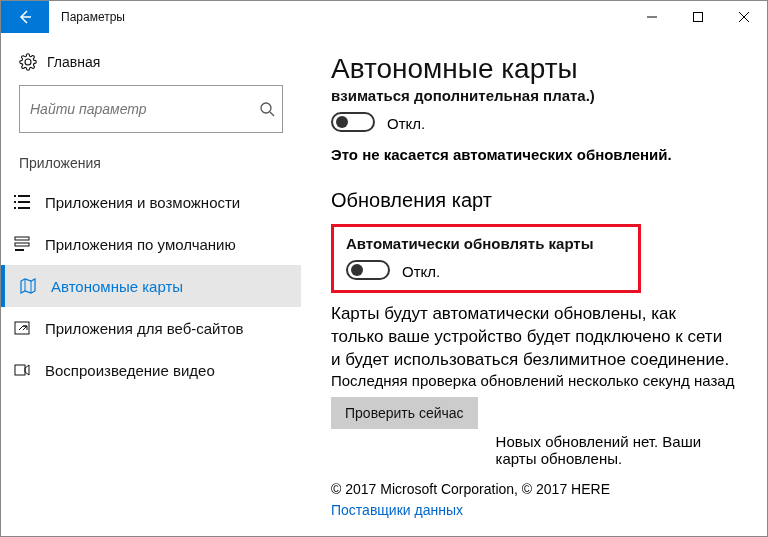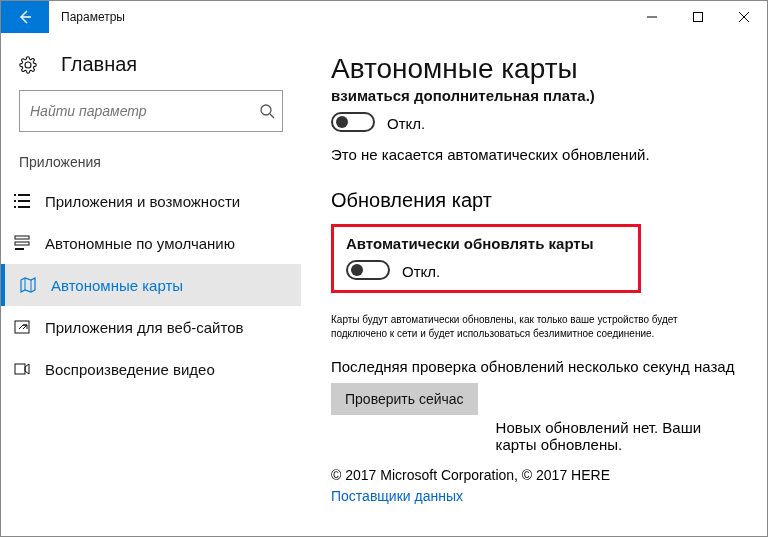--- a/index.html
+++ b/index.html
@@ -4,41 +4,41 @@
 <style>
   * { box-sizing: border-box; margin: 0; padding: 0; font-family: "Segoe UI", Tahoma, sans-serif; }
   body { background: #fff; width: 768px; height: 537px; overflow: hidden; border: 1px solid #888; position: relative; }
   .titlebar { height: 32px; display: flex; align-items: stretch; background: #fff; }
   .back-btn { width: 48px; background: #0078d7; display: flex; align-items: center; justify-content: center; color: #fff; }
   .title-label { flex: 1; display: flex; align-items: center; padding-left: 12px; font-size: 12px; color: #111; }
   .win-controls { display: flex; }
   .win-btn { width: 46px; display: flex; align-items: center; justify-content: center; color: #111; font-size: 12px; }
   .body { display: flex; height: calc(100% - 32px); }
   .sidebar { width: 300px; padding: 14px 0 0 0; }
-  .home-row { display: flex; align-items: center; gap: 24px; padding: 6px 18px 14px 18px; font-size: 20px; color: #111; }
+  .home-row { display: flex; align-items: center; gap: 10px; padding: 6px 18px 14px 18px; font-size: 14px; color: #111; }
   .search-wrap { margin: 0 18px 22px 18px; position: relative; }
-  .search-input { width: 100%; height: 42px; border: 1px solid #999; padding: 0 34px 0 10px; font-size: 14px; font-style: italic; color: #666; background: #fff; }
+  .search-input { width: 100%; height: 48px; border: 1px solid #999; padding: 0 34px 0 10px; font-size: 14px; font-style: italic; color: #666; background: #fff; }
   .search-icon { position: absolute; right: 8px; top: 50%; transform: translateY(-50%); color: #555; }
   .section-label { padding: 0 18px 10px 18px; font-size: 14px; color: #444; }
   .nav-item { display: flex; align-items: center; gap: 14px; padding: 12px 12px; font-size: 15px; color: #111; cursor: default; }
   .nav-item.active { color: #0078d7; background: #e6e6e6; border-left: 4px solid #0078d7; padding-left: 14px; }
   .nav-icon { width: 18px; height: 18px; display: flex; align-items: center; justify-content: center; color: inherit; }
   .content { flex: 1; padding: 20px 30px 0 30px; overflow: hidden; }
   h1 { font-weight: 300; font-size: 28px; color: #111; margin-bottom: 2px; }
   .desc { font-size: 15px; color: #111; margin-bottom: 8px; font-weight: bold; }
   .toggle-row { display: flex; align-items: flex-end; gap: 12px; margin-bottom: 14px; }
   .toggle { width: 44px; height: 20px; border: 2px solid #333; border-radius: 12px; position: relative; background: #fff; }
   .toggle-knob { width: 12px; height: 12px; background: #333; border-radius: 50%; position: absolute; top: 2px; left: 3px; }
   .toggle-label { font-size: 15px; }
-  .note { font-size: 15px; margin-bottom: 26px; }
+  .note { font-size: 15px; margin-bottom: 26px; font-weight: bold; }
   h2 { font-weight: 400; font-size: 20px; margin-bottom: 12px; }
-  .highlight-box { border: 3px solid #e81123; padding: 8px 12px 10px 12px; margin-bottom: 20px; width: 310px; }
+  .highlight-box { border: 3px solid #e81123; padding: 8px 12px 10px 12px; margin-bottom: 10px; width: 310px; }
   .highlight-box .desc { margin-bottom: 8px; }
   .highlight-box .toggle-row { margin-bottom: 0; }
-  .long-note { font-size: 10px; line-height: 1.35; margin-bottom: 18px; max-width: 400px; }
+  .long-note { font-size: 17px; line-height: 1.35; max-width: 400px; }
   .last-check { font-size: 15px; margin-bottom: 8px; }
   .check-row { display: flex; align-items: flex-start; gap: 18px; margin-bottom: 14px; }
   .check-btn { background: #ccc; border: none; padding: 8px 14px; font-size: 14px; color: #111; }
   .check-status { font-size: 15px; flex: 1; margin-top: 36px; }
   .copyright { font-size: 14px; margin-bottom: 4px; }
   .link { color: #0066cc; font-size: 14px; }
   svg { display: block; }
 </style>
 </head>
 <body>
@@ -106,21 +106,21 @@
       <span>Приложения и возможности</span>
     </div>
     <div class="nav-item">
       <span class="nav-icon">
           <svg width="16" height="16" viewBox="0 0 16 16">
             <rect x="1" y="1" width="14" height="3" stroke="#111" fill="none"></rect>
             <rect x="1" y="7" width="14" height="3" stroke="#111" fill="none"></rect>
             <rect x="1" y="13" width="9" height="2" fill="#111"></rect>
           </svg>
         </span>
-      <span>Автономные по умолчанию</span>
+      <span>Приложения по умолчанию</span>
     </div>
     <div class="nav-item active">
       <span class="nav-icon">
           <svg width="16" height="16" viewBox="0 0 16 16">
             <path d="M1 3 L5 1 L11 3 L15 1 L15 13 L11 15 L5 13 L1 15 Z" stroke="#0078d7" fill="none" stroke-width="1.2"></path>
             <line x1="5" y1="1" x2="5" y2="13" stroke="#0078d7" stroke-width="1"></line>
             <line x1="11" y1="3" x2="11" y2="15" stroke="#0078d7" stroke-width="1"></line>
           </svg>
         </span>
       <span>Автономные карты</span>

